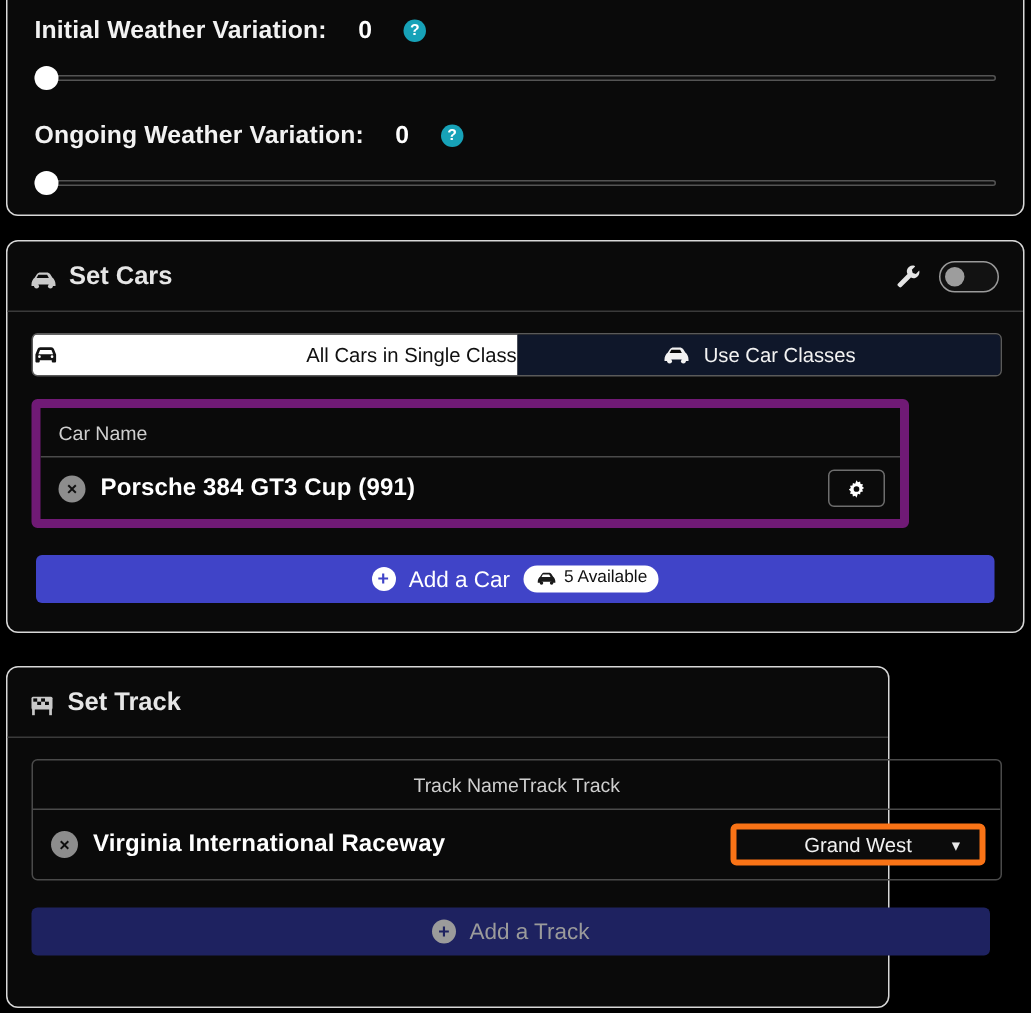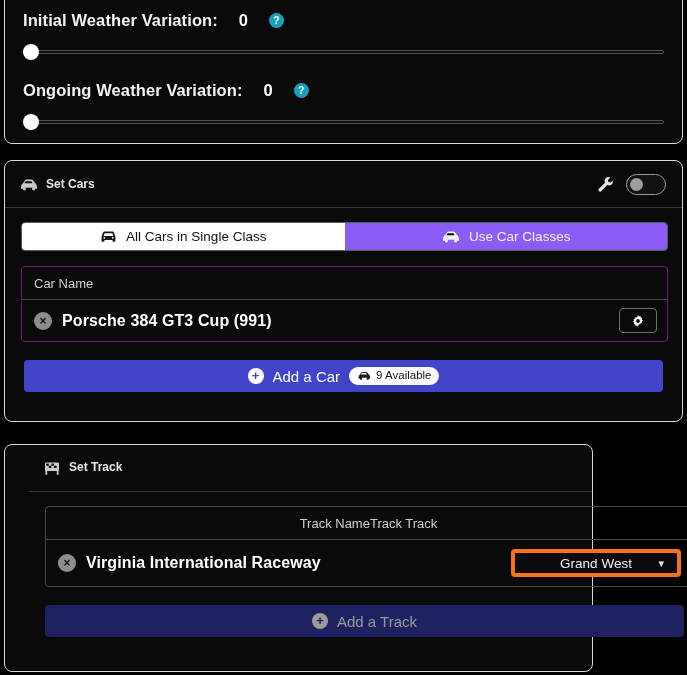--- a/index.html
+++ b/index.html
@@ -87,23 +87,23 @@
   .panel-head {
     height: 47px;
     border-bottom: 1px solid #3a3a3a;
     display: flex;
     align-items: center;
     justify-content: space-between;
     padding: 0 16px 0 14px;
   }
   .panel-title {
     display: flex;
-    align-items: flex-start;
+    align-items: flex-end;
     gap: 8px;
-    font-size: 12px;
+    font-size: 17px;
     font-weight: 600;
     color: #e6e6e6;
   }
   .head-right {
     display: flex;
     align-items: center;
     gap: 12px;
   }
   .fixed-setups-label {
     display: flex;
@@ -145,28 +145,28 @@
   .seg {
     flex: 1 1 50%;
     display: flex;
     align-items: center;
     justify-content: center;
     gap: 9px;
     font-size: 13.5px;
     cursor: pointer;
     user-select: none;
   }
-  .seg.active { background: #ffffff; color: #101010; font-weight: 400; }
-  .seg.inactive { background: #8b5cf6; color: #f2f2f2; }
+  .seg.active { background: #ffffff; color: #101010; font-weight: 400; justify-content: space-between; }
+  .seg.inactive { background: #0f172a; color: #f2f2f2; }
 
   
   .listbox {
     margin-top: 15px;
-    width: 647px;
-    border: 1px solid #701a75;
+    width: 585px;
+    border: 6px solid #701a75;
     border-radius: 4px;
     overflow: hidden;
   }
   .list-header {
     height: 33px;
     display: flex;
     align-items: center;
     padding: 0 12px;
     font-size: 13px;
     color: #cfcfcf;
@@ -255,21 +255,20 @@
 
   
   .track-card {
     position: absolute;
     left: 4px; top: 444px;
     width: 589px;
     height: 228px;
     background: #0a0a0a;
     border: 1px solid #d8d8d8;
     border-radius: 8px;
-    padding-left: 24px;
   }
   .track-listbox {
     margin-top: 0;
     width: 647px;
     border: 1px solid #4a4a4a;
     border-radius: 4px;
     overflow: hidden;
   }
   .track-list-header {
     height: 33px;
@@ -427,21 +426,21 @@
         <span>Add a Car</span>
         <span class="badge">
           <span>
             <svg width="14" height="11" viewBox="0 0 19 15">
               <path d="M2 10.5c0-2 1-3.6 2.1-4.4l1.6-2.4C6.1 3 7 2.6 7.9 2.6h4.2c1 0 1.8.4 2.3 1.1l1.6 2.4c1.1.8 2 2.4 2 4.4v1.2h-3.4v-1H5.4v1H2v-1.2z" fill="#1a1a1a"></path>
               <circle cx="5.4" cy="11.8" r="1.6" fill="#1a1a1a"></circle>
               <circle cx="14.6" cy="11.8" r="1.6" fill="#1a1a1a"></circle>
               <path d="M6.6 4.2h5.8l1.2 2.1H5.4z" fill="#ffffff"></path>
             </svg>
           </span>
-          <span>9 Available</span>
+          <span>5 Available</span>
         </span>
       </div>
     </div>
 
   </div>
 
   <div class="track-card">
 
     <div class="panel-head">
       <div class="panel-title">

